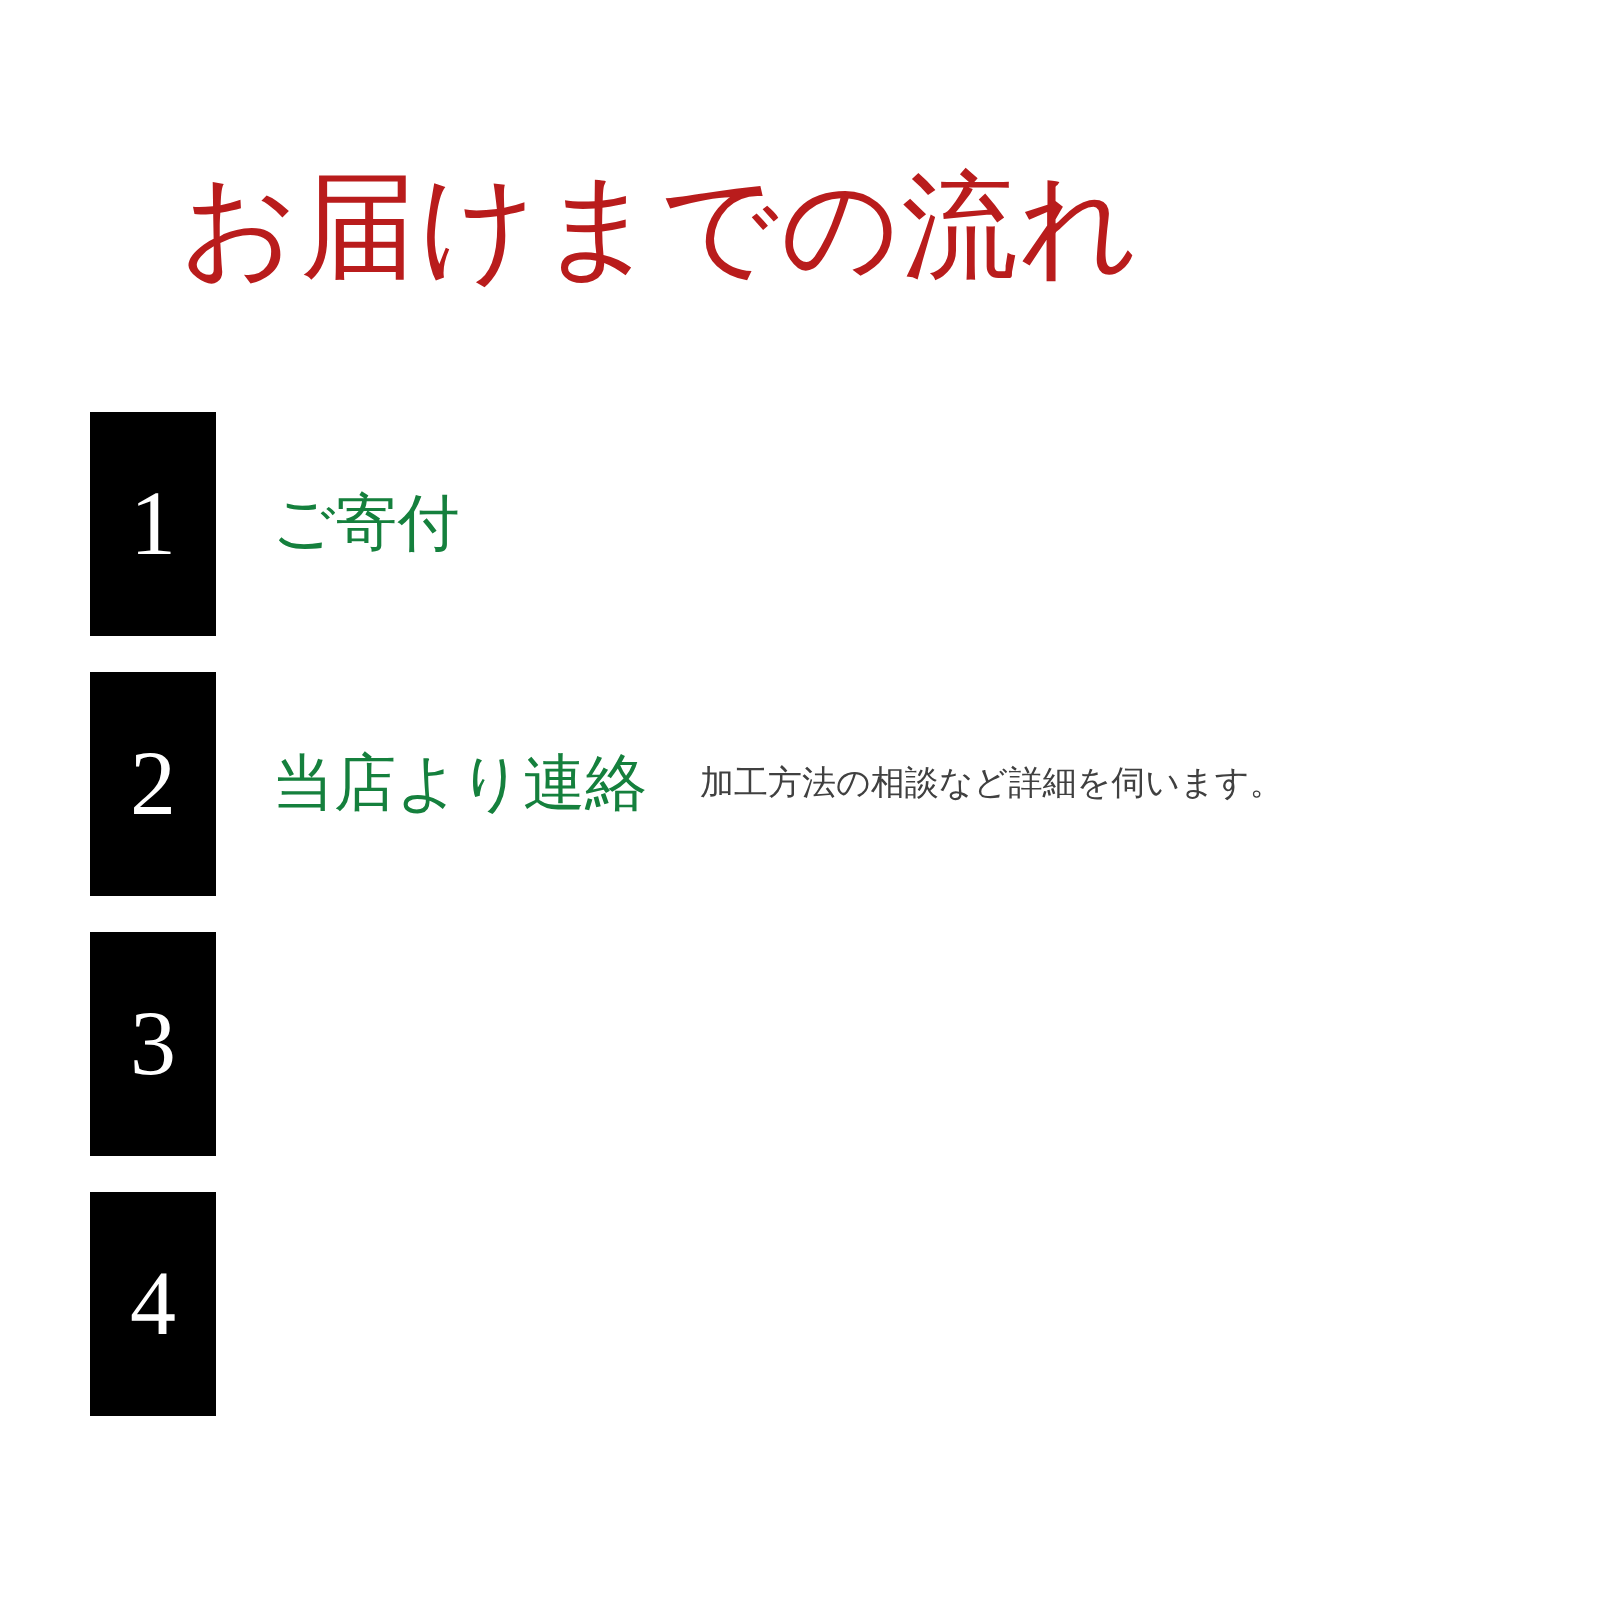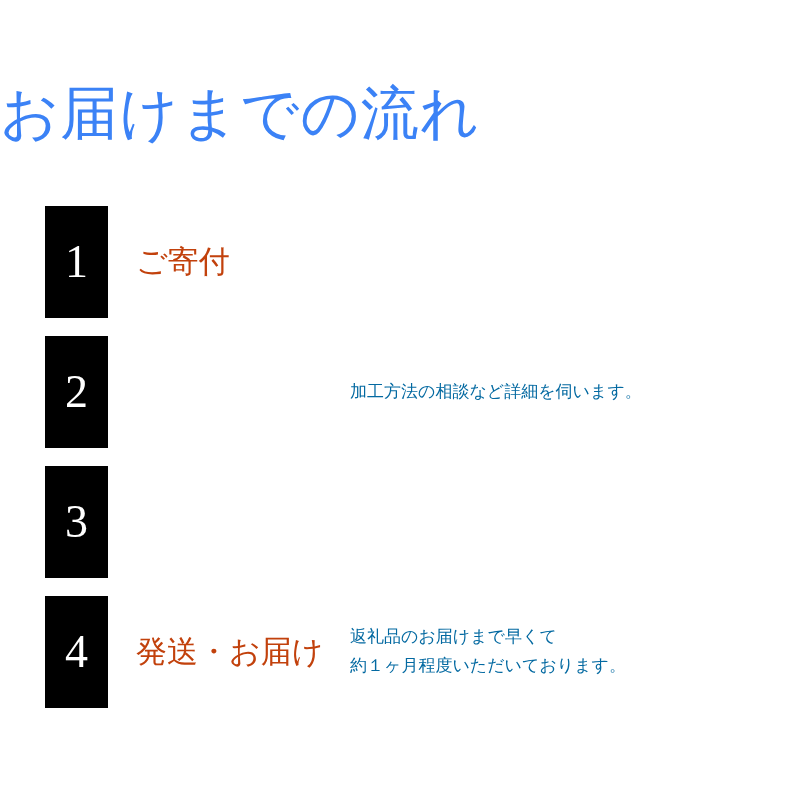--- a/index.html
+++ b/index.html
@@ -14,24 +14,25 @@
     background: #ffffff;
     overflow: hidden;
     font-family: "Liberation Serif", "DejaVu Serif", serif;
   }
   .title {
     position: absolute;
     top: 82px;
     left: 0;
     width: 660px;
     margin: 0;
+    text-align: center;
     font-size: 58px;
     font-weight: 500;
     letter-spacing: 1px;
-    color: #3b82f6;
+    color: #b91c1c;
     line-height: 1.1;
   }
   .step {
     position: absolute;
     left: 0;
     width: 800px;
     height: 112px;
   }
   .step.row1 { top: 206px; }
   .step.row2 { top: 336px; }
@@ -55,33 +56,33 @@
   }
   .step-title {
     position: absolute;
     left: 136px;
     top: 0;
     height: 112px;
     display: flex;
     align-items: center;
     font-size: 31px;
     font-weight: 500;
-    color: #c2410c;
+    color: #15803d;
     white-space: nowrap;
   }
   .step-desc {
     position: absolute;
     left: 350px;
     top: 0;
     height: 112px;
     max-width: 420px;
     display: flex;
     align-items: center;
     font-size: 17px;
-    color: #0369a1;
+    color: #404040;
     line-height: 1.7;
     white-space: pre-line;
   }
 </style>
 </head>
 <body>
 
 <div class="page">
 
   <h1 class="title">お届けまでの流れ</h1>
@@ -91,31 +92,29 @@
       <span class="num">1</span>
     </div>
     <div class="step-title">ご寄付</div>
     <div class="step-desc"></div>
   </div>
 
   <div class="step row2">
     <div class="num-box">
       <span class="num">2</span>
     </div>
+    <div class="step-title">当店より連絡</div>
     <div class="step-desc">加工方法の相談など詳細を伺います。</div>
   </div>
 
   <div class="step row3">
     <div class="num-box">
       <span class="num">3</span>
     </div>
   </div>
 
   <div class="step row4">
     <div class="num-box">
       <span class="num">4</span>
     </div>
-    <div class="step-title">発送・お届け</div>
-    <div class="step-desc">返礼品のお届けまで早くて
-約１ヶ月程度いただいております。</div>
   </div>
 
 </div>
 
 </body></html>

